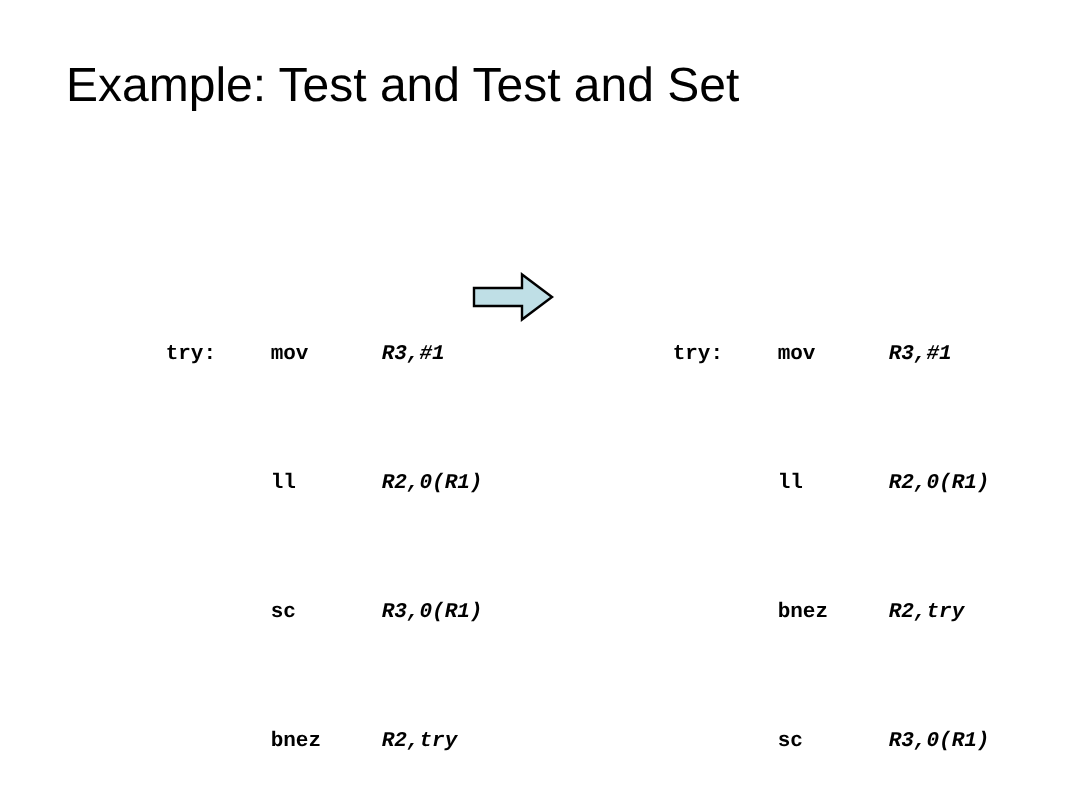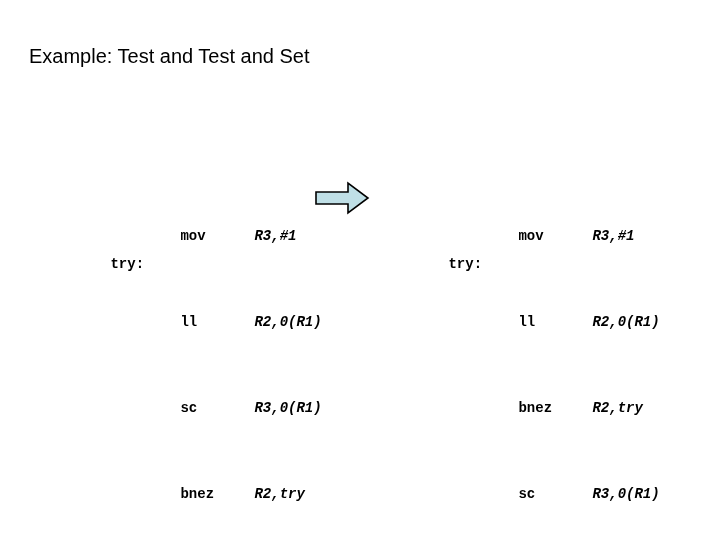--- a/index.html
+++ b/index.html
@@ -19,24 +19,24 @@
     position: absolute;
     inset: 0;
     width: 720px;
     height: 540px;
     background: #ffffff;
   }
 
   
   .slide-title {
     position: absolute;
-    left: 29px;
+    left: 44px;
     top: 38px;
     font-family: "Liberation Sans", sans-serif;
-    font-size: 20px;
+    font-size: 32px;
     font-weight: 400;
     line-height: 36px;
     color: #000000;
     letter-spacing: 0px;
     white-space: nowrap;
   }
 
   
   .code-block {
     position: absolute;
@@ -55,21 +55,20 @@
     display: block;
     height: 21.5px;
     white-space: pre;
   }
 
   .col-label {
     display: inline-block;
     width: 70px;
     vertical-align: top;
     white-space: pre;
-    margin-top: 28px;
   }
   .col-op {
     display: inline-block;
     width: 74px;
     vertical-align: top;
     white-space: pre;
   }
   .col-args {
     display: inline-block;
     vertical-align: top;

